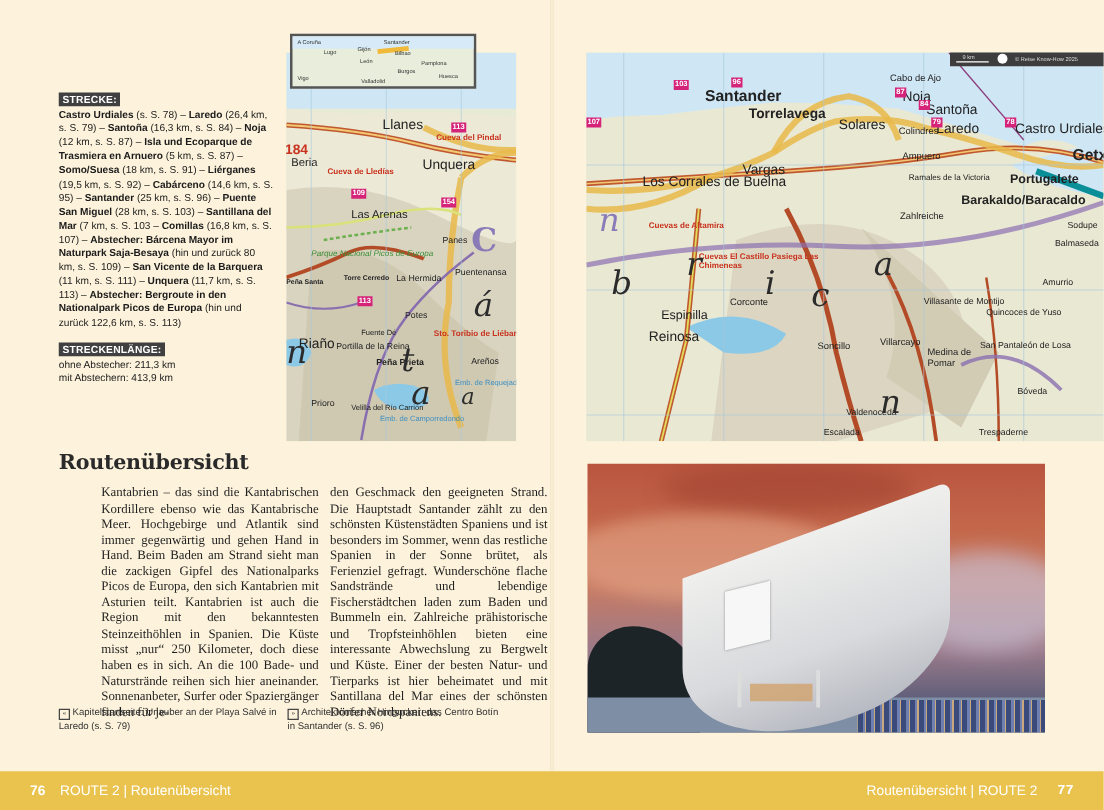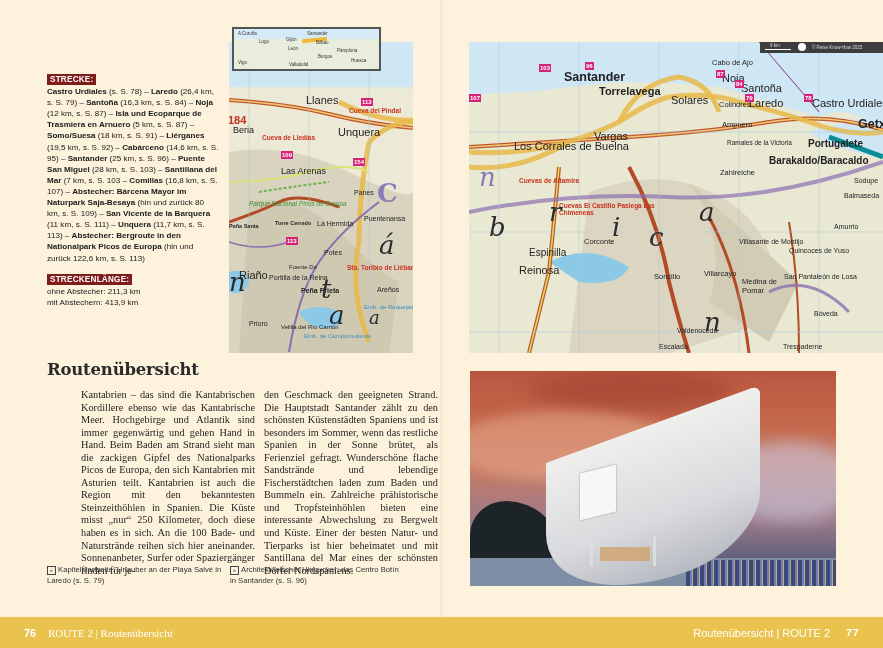--- a/index.html
+++ b/index.html
@@ -4,21 +4,21 @@
 <style>
   html,body{margin:0;padding:0;}
   body{width:883px;height:648px;background:#fdf3dc;position:relative;overflow:hidden;font-family:"Liberation Sans",sans-serif;color:#1b1b1b;}
   .page{position:absolute;top:0;height:617px;}
   .left-page{left:0;width:441px;}
   .right-page{left:441px;width:442px;}
   .gutter{position:absolute;left:440px;top:0;width:3px;height:617px;background:linear-gradient(90deg,#f1e5c7,#fbf0d6,#f1e5c7);}
 
   
   .info{position:absolute;left:47px;top:74px;width:172px;font-family:"Liberation Sans",sans-serif;font-size:8.1px;line-height:11.1px;color:#1b1b1b;}
-  .tag{display:inline-block;background:#7f1d1d;color:#fff;font-weight:bold;font-size:8.2px;padding:0 3px;line-height:11px;letter-spacing:0.2px;}
+  .tag{display:inline-block;background:#404040;color:#fff;font-weight:bold;font-size:8.2px;padding:0 3px;line-height:11px;letter-spacing:0.2px;}
   .info b{font-weight:bold;}
   .info p{margin:1px 0 0 0;}
   .info .gap{height:10px;}
 
   
   .map{position:absolute;overflow:hidden;background:#e7ebd6;}
   .map-left{left:229px;top:42px;width:184px;height:311px;}
   .map-right{left:469px;top:42px;width:414px;height:311px;}
   .map svg{position:absolute;left:0;top:0;}
   .inset{position:absolute;left:232px;top:27px;width:149px;height:44px;background:#e8eedb;border:2px solid #555;box-sizing:border-box;overflow:hidden;}
@@ -57,21 +57,21 @@
   .photo .ground{position:absolute;left:0;bottom:0;width:100%;height:28px;background:#7e8ea5;}
   .photo .water{position:absolute;right:0;bottom:0;width:150px;height:26px;background:repeating-linear-gradient(90deg,#3a4a7a 0 4px,#6f7fb0 4px 6px,#c9a87d 6px 7px);}
   .photo .hull{position:absolute;left:76px;top:14px;width:214px;height:160px;background:linear-gradient(180deg,#efefed 0%,#d9dadd 60%,#b7bac2 100%);border-radius:0 10px 80px 160px/0 10px 60px 100px;transform:skewY(-20deg);transform-origin:right top;}
   .photo .screen{position:absolute;left:110px;top:98px;width:36px;height:47px;background:#f7f7f7;transform:skewY(-14deg);box-shadow:0 0 2px #888;}
   .photo .legs{position:absolute;left:120px;top:165px;width:60px;height:30px;border-left:3px solid #ddd;border-right:3px solid #ddd;}
   .photo .lit{position:absolute;left:130px;top:176px;width:50px;height:14px;background:#d1a26d;opacity:.8;}
 
   
   .footer{position:absolute;left:0;top:617px;width:883px;height:31px;background:#eac34f;color:#fff;font-family:"Liberation Sans",sans-serif;font-size:11px;}
   .footer .lp{position:absolute;left:24px;top:10px;font-weight:bold;}
-  .footer .lt{position:absolute;left:48px;top:10px;font-family:Liberation Serif, serif;}
+  .footer .lt{position:absolute;left:48px;top:10px;}
   .footer .rt{position:absolute;right:53px;top:10px;}
   .footer .rp{position:absolute;right:24px;top:10px;font-weight:bold;font-family:Liberation Mono, monospace;}
 </style>
 </head>
 <body>
 
 <div class="page left-page"></div>
 <div class="page right-page"></div>
 <div class="gutter"></div>
 

